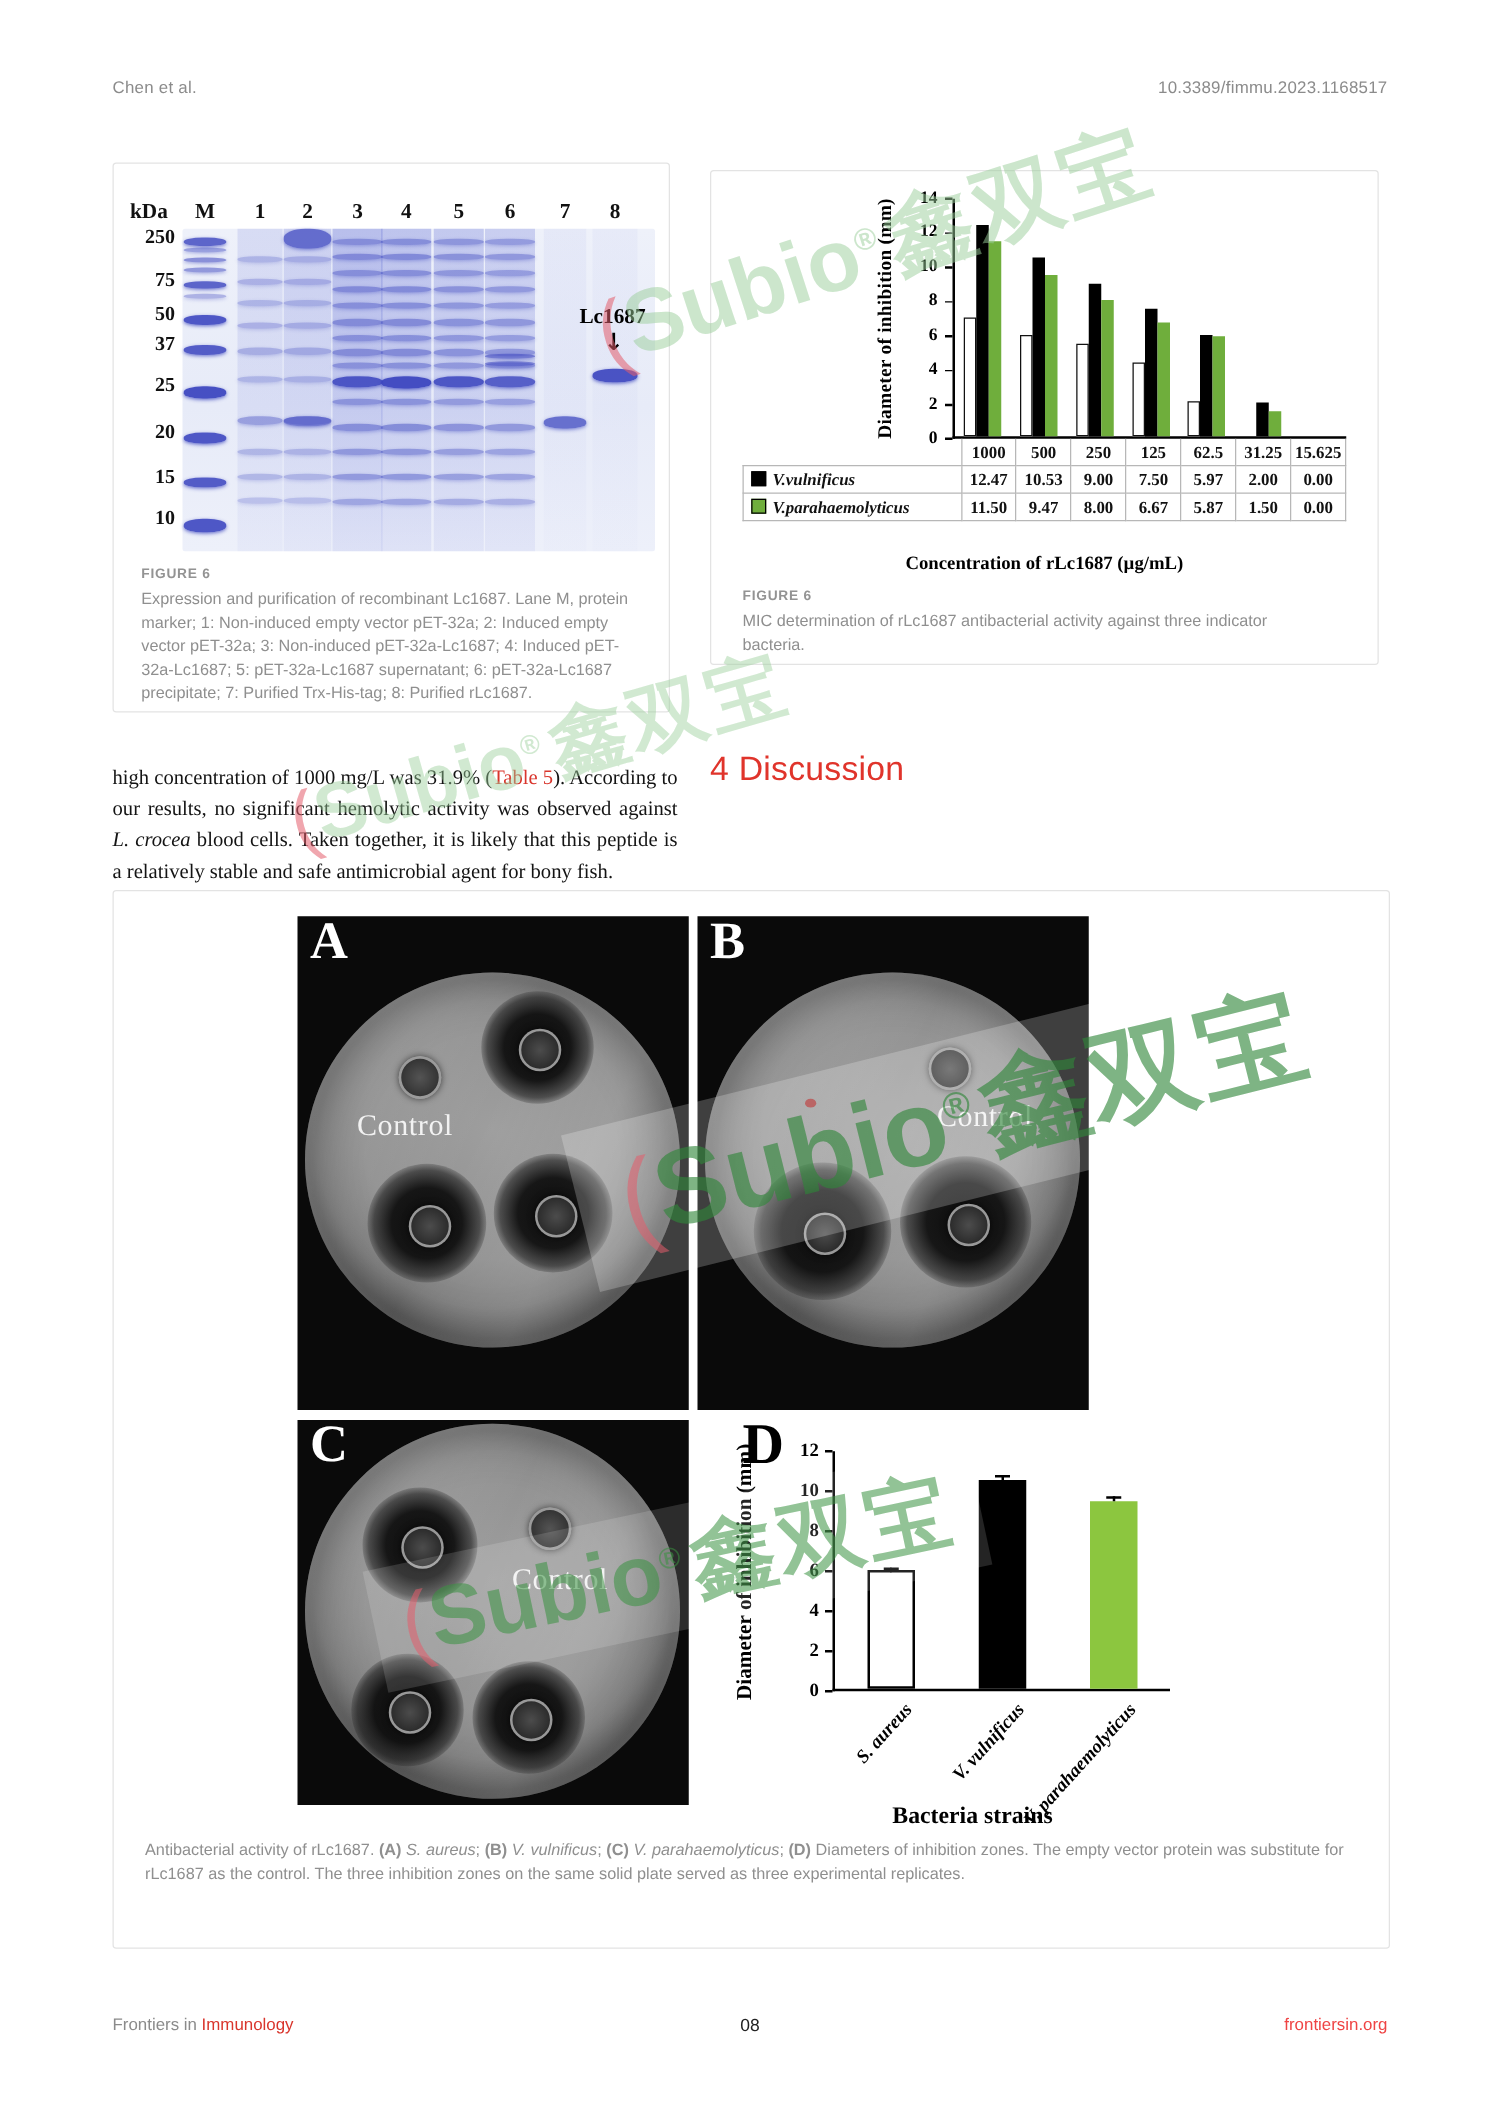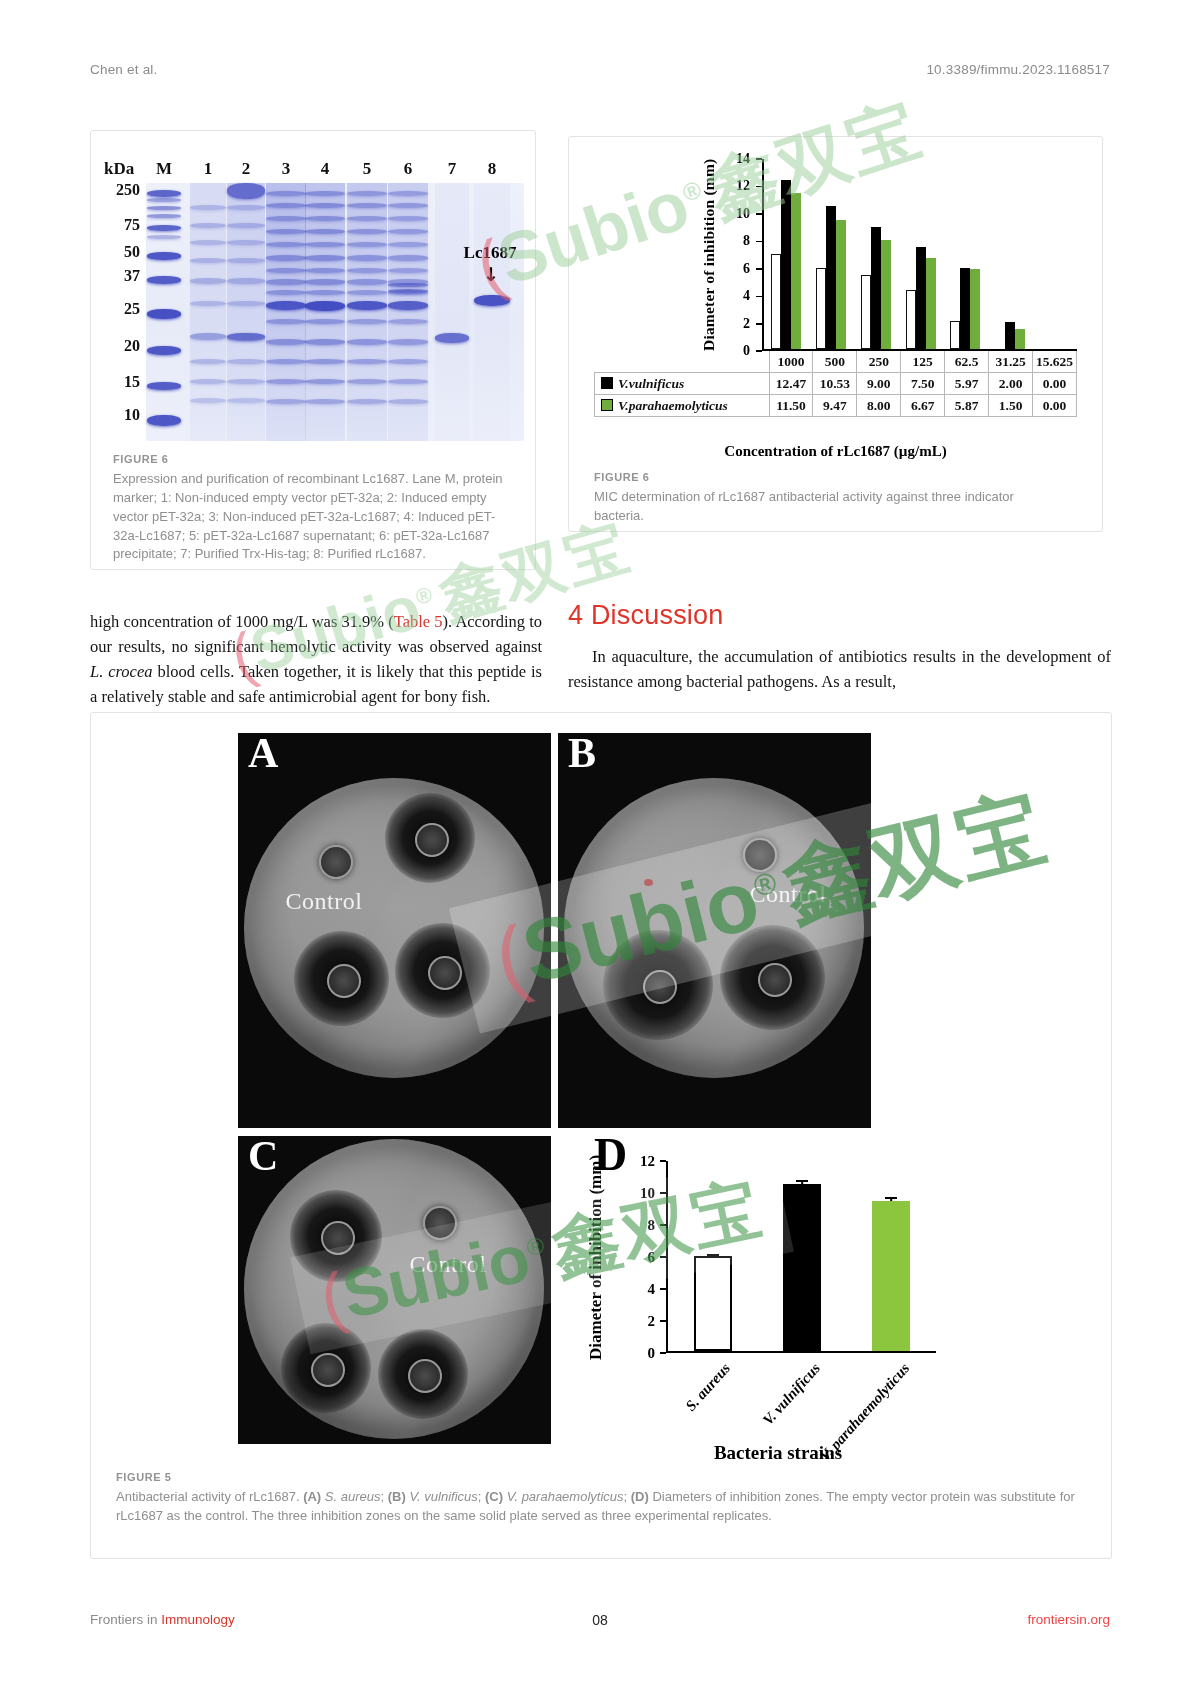--- a/index.html
+++ b/index.html
@@ -387,21 +387,20 @@
     <div id="f6xlab">Concentration of rLc1687 (µg/mL)</div>
     <div id="fig6cap">
       <div class="figlab">FIGURE 6</div>
       <div class="figcap">MIC determination of rLc1687 antibacterial activity against three indicator bacteria.</div>
     </div>
   </div>
 
   <p id="parL"><span>high concentration of 1000 mg/L was 31.9% (</span><span class="t-link">Table 5</span><span>). According to our results, no significant hemolytic activity was observed against </span><span class="t-i">L. crocea</span><span> blood cells. Taken together, it is likely that this peptide is a relatively stable and safe antimicrobial agent for bony fish.</span></p>
   <div id="disc">
     <div id="discH">4 Discussion</div>
-    <p id="discP">In aquaculture, the accumulation of antibiotics results in the development of resistance among bacterial pathogens. As a result,</p>
   </div>
 
   <div class="figbox" id="fig5">
 
     <div class="panel" id="pA">
       <div class="plabel">A</div>
       <div class="dish" style="left:6px;top:45px;width:300px;height:300px"></div>
       <div class="zone" style="left:147px;top:60px;width:90px;height:90px"></div>
       <div class="well" style="left:177px;top:90px"></div>
       <div class="well" style="left:81px;top:112px"></div>
@@ -478,21 +477,20 @@
         </div>
       <div id="fdcats">
           <div class="fdcat" style="right: 215px;">S. aureus</div>
           <div class="fdcat" style="right: 125px;">V. vulnificus</div>
           <div class="fdcat" style="right: 35px;">V. parahaemolyticus</div>
         </div>
       <div id="fdxlab">Bacteria strains</div>
     </div>
 
     <div id="fig5cap">
-      <div class="figlab">FIGURE 5</div>
       <div class="figcap"><span>Antibacterial activity of rLc1687. </span><span class="t-b">(A)</span><span> </span><span class="t-i">S. aureus</span><span>; </span><span class="t-b">(B)</span><span> </span><span class="t-i">V. vulnificus</span><span>; </span><span class="t-b">(C)</span><span> </span><span class="t-i">V. parahaemolyticus</span><span>; </span><span class="t-b">(D)</span><span> Diameters of inhibition zones. The empty vector protein was substitute for rLc1687 as the control. The three inhibition zones on the same solid plate served as three experimental replicates.</span></div>
     </div>
   </div>
 
   <div id="ftL">
     <span>Frontiers in</span>
     <span class="red">Immunology</span>
   </div>
   <div id="ftC">08</div>
   <div id="ftR">frontiersin.org</div>

